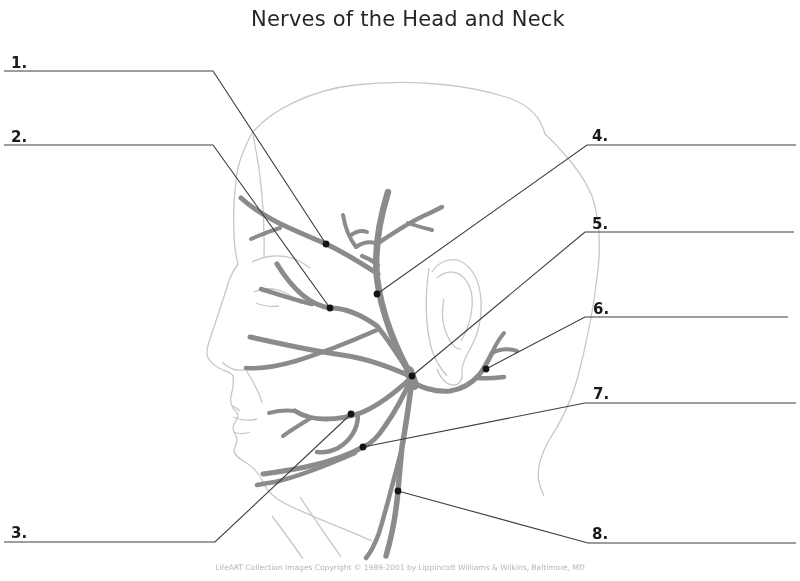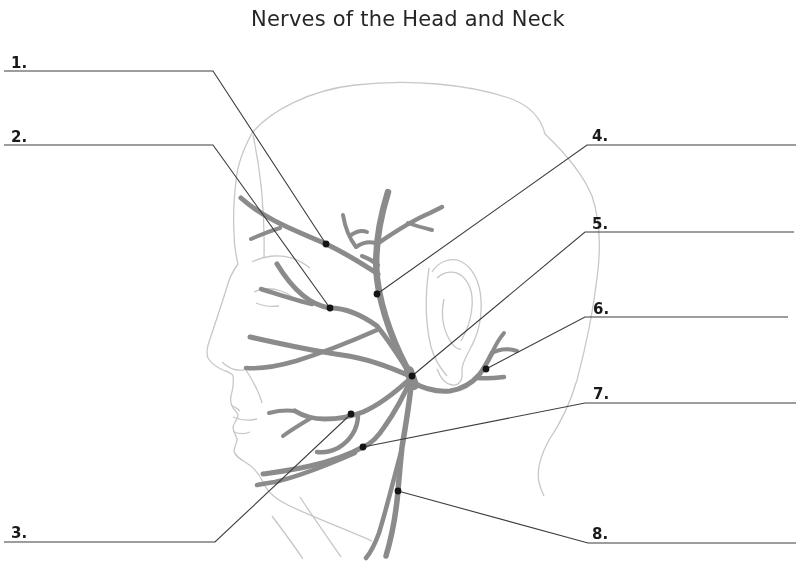--- a/index.html
+++ b/index.html
@@ -104,13 +104,14 @@
         <text x="593" y="314" class="lbl">6.</text>
         <polyline points="796,403 585,403 363,447" class="leader"></polyline>
         <circle cx="363" cy="447" r="3.4" class="dot"></circle>
         <text x="593" y="399" class="lbl">7.</text>
         <polyline points="796,543 588,543 398,491" class="leader"></polyline>
         <circle cx="398" cy="491" r="3.4" class="dot"></circle>
         <text x="592" y="539" class="lbl">8.</text>
       </g>
   </svg>
 
+  <div class="footer">LifeART Collection Images Copyright © 1989-2001 by Lippincott Williams &amp; Wilkins, Baltimore, MD</div>
 </div>
 
 </body></html>

